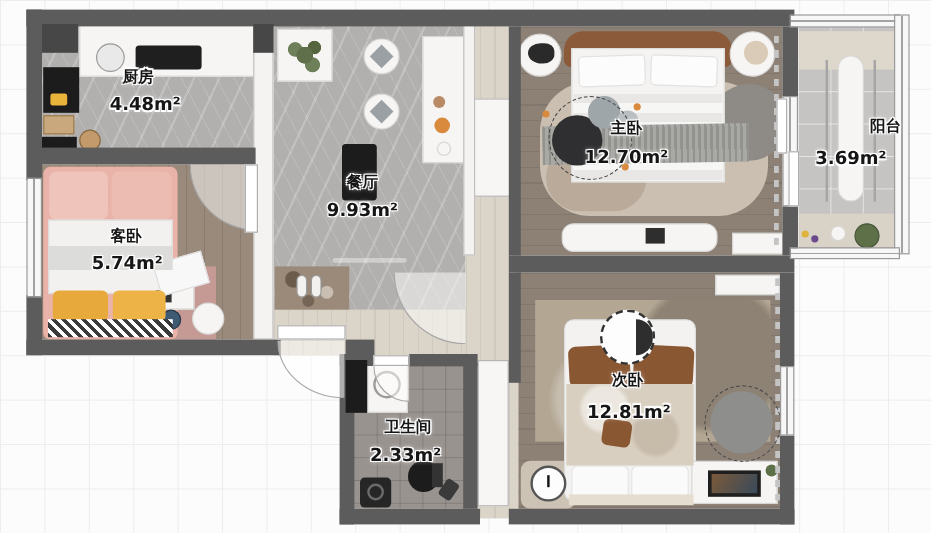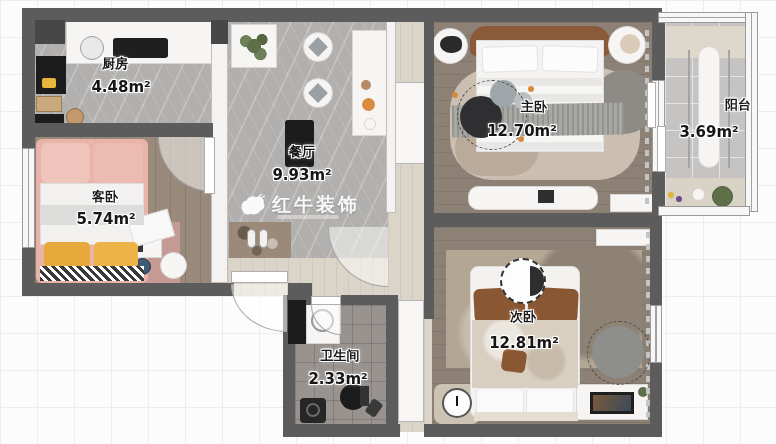--- a/index.html
+++ b/index.html
@@ -238,32 +238,24 @@
   <div class="abs arc" style="left:328px;top:227px;width:60px;height:60px;"></div>
   <div class="abs leaf" style="left:311px;top:296px;width:30px;height:9px;"></div>
   <div class="abs arc" style="left:311px;top:305px;width:30px;height:30px;"></div>
 
   <div class="abs rlabel rname" style="left:115px;top:55px;">厨房</div>
   <div class="abs rlabel rarea" style="left:121px;top:78px;">4.48m²</div>
   <div class="abs rlabel rname" style="left:302px;top:143px;">餐厅</div>
   <div class="abs rlabel rarea" style="left:302px;top:166px;">9.93m²</div>
   <div class="abs rlabel rname" style="left:105px;top:188px;">客卧</div>
   <div class="abs rlabel rarea" style="left:106px;top:210px;">5.74m²</div>
-  <div class="abs rlabel rname" style="left:534px;top:98px;">主卧</div>
+  <div class="abs rlabel rname" style="left:522px;top:98px;">主卧</div>
   <div class="abs rlabel rarea" style="left:522px;top:122px;">12.70m²</div>
   <div class="abs rlabel rname" style="left:738px;top:96px;">阳台</div>
   <div class="abs rlabel rarea" style="left:709px;top:123px;">3.69m²</div>
   <div class="abs rlabel rname" style="left:523px;top:308px;">次卧</div>
   <div class="abs rlabel rarea" style="left:524px;top:334px;">12.81m²</div>
   <div class="abs rlabel rname" style="left:340px;top:347px;">卫生间</div>
   <div class="abs rlabel rarea" style="left:338px;top:370px;">2.33m²</div>
 
-  <div class="abs wm" style="left:240px;top:192px;">
-    <span style="display:inline-block;width:26px;height:22px;">
-      <svg viewBox="0 0 26 22" width="26" height="22">
-        <path d="M3 16 C1 12 3 7 7 7 C8 3 13 2 16 4 C20 2 24 5 23 9 C25 12 23 16 20 16 C19 19 14 21 11 19 C7 21 4 19 3 16 Z M18 3 L22 0 M20 4 L25 2" fill="rgba(255,255,255,0.92)" stroke="rgba(255,255,255,0.92)" stroke-width="1.2"></path>
-      </svg>
-    </span>
-    <span>红牛装饰</span>
-  </div>
   <div class="abs wm-tag" style="left:277px;top:215px;width:62px;height:4px;"></div>
 
 </div>
 
 </body></html>

